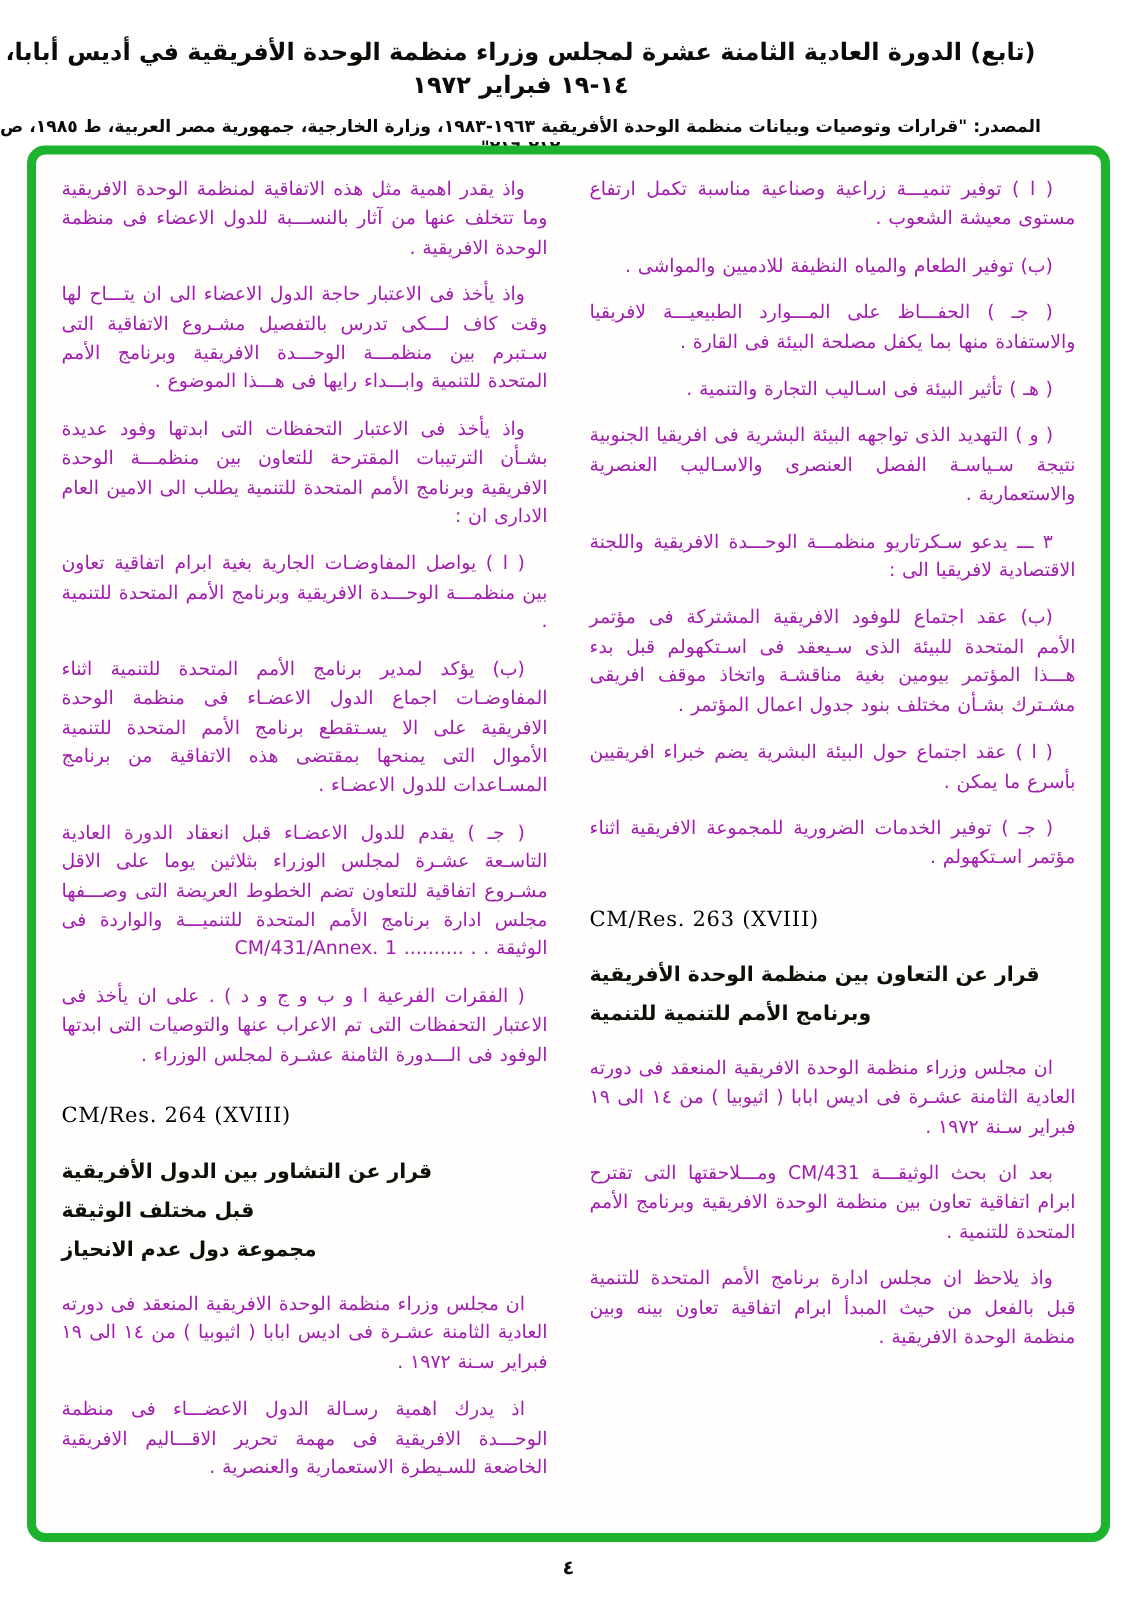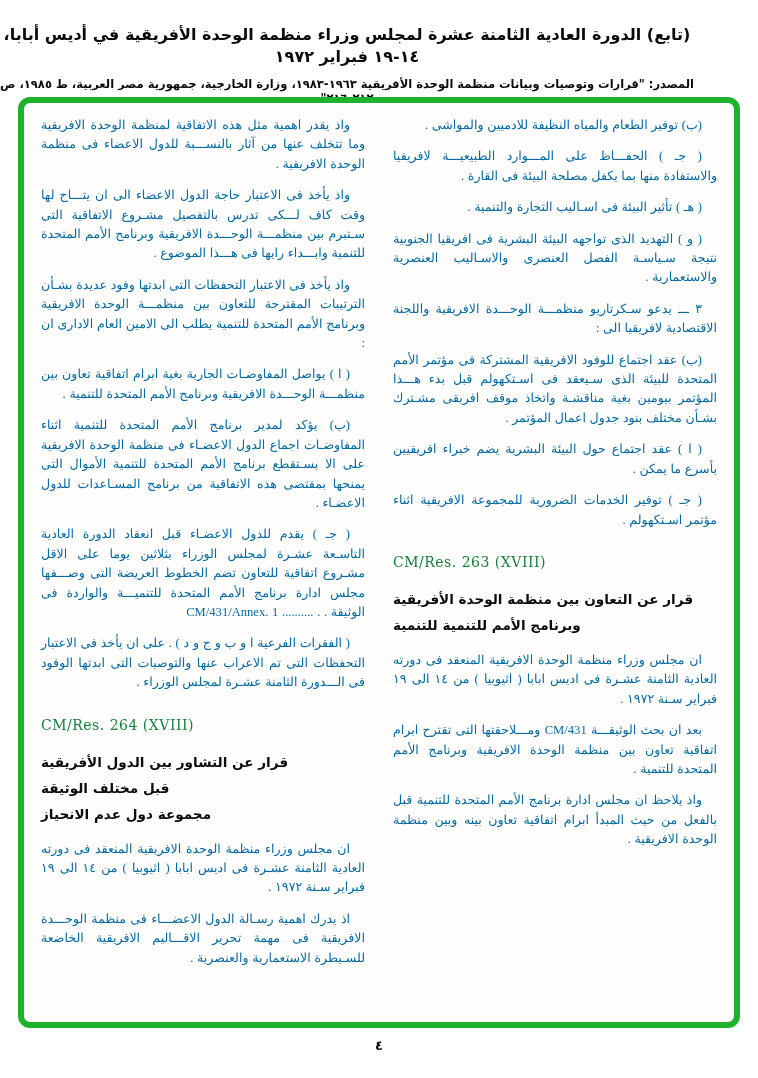--- a/index.html
+++ b/index.html
@@ -15,25 +15,25 @@
     position:absolute;left:18px;top:97px;width:722px;height:931px;
     box-sizing:border-box;border:6px solid #1db32d;border-radius:12px;background:#fffefd;
   }
   .frame-inner{
     display:flex;direction:rtl;gap:28px;
     padding:13px 17px 6px 17px;height:100%;box-sizing:border-box;
   }
   .col{flex:1;direction:rtl;min-width:0;}
   .para{
     font-size:12.6px;line-height:19.4px;text-align:justify;
-    margin:0 0 12px 0;text-indent:15px;word-spacing:0.5px;color:#0369a1;font-family:Liberation Serif, serif;
+    margin:0 0 12px 0;text-indent:15px;word-spacing:0.5px;color:#a21caf;
   }
   .ref-line{
     direction:ltr;text-align:left;font-family:"DejaVu Serif",serif;
-    font-size:14px;margin:24px 0 16px 0;color:#15803d;letter-spacing:0.5px;
+    font-size:14px;margin:24px 0 16px 0;color:#000000;letter-spacing:0.5px;
   }
   .res-title{margin:0 0 13px 0;}
   .res-title-line{
     text-align:left;font-weight:bold;font-size:13.6px;line-height:26px;color:#0f0d0a;
   }
   .page-number{
     position:absolute;left:0;top:1038px;width:758px;text-align:center;
     font-size:13px;font-weight:bold;color:#0d0b08;
   }
 </style>
@@ -41,20 +41,21 @@
 <body>
 
 <div class="page-header">
   <div class="header-line1">(تابع) الدورة العادية الثامنة عشرة لمجلس وزراء منظمة الوحدة الأفريقية في أديس أبابا، ١٤-١٩ فبراير ١٩٧٢</div>
   <div class="header-line2">المصدر: "قرارات وتوصيات وبيانات منظمة الوحدة الأفريقية ١٩٦٣-١٩٨٣، وزارة الخارجية، جمهورية مصر العربية، ط ١٩٨٥، ص ٢١٢-٢١٦"</div>
 </div>
 
 <div class="content-frame">
   <div class="frame-inner">
     <div class="col">
+        <p class="para">( ا ) توفير تنميـــة زراعية وصناعية مناسبة تكمل ارتفاع مستوى معيشة الشعوب .</p>
         <p class="para">(ب) توفير الطعام والمياه النظيفة للادميين والمواشى .</p>
         <p class="para">( جـ ) الحفـــاظ على المـــوارد الطبيعيـــة لافريقيا والاستفادة منها بما يكفل مصلحة البيئة فى القارة .</p>
         <p class="para">( هـ ) تأثير البيئة فى اسـاليب التجارة والتنمية .</p>
         <p class="para">( و ) التهديد الذى تواجهه البيئة البشرية فى افريقيا الجنوبية نتيجة سـياسـة الفصل العنصرى والاسـاليب العنصرية والاستعمارية .</p>
         <p class="para">٣ ـــ يدعو سـكرتاريو منظمـــة الوحـــدة الافريقية واللجنة الاقتصادية لافريقيا الى :</p>
         <p class="para">(ب) عقد اجتماع للوفود الافريقية المشتركة فى مؤتمر الأمم المتحدة للبيئة الذى سـيعقد فى اسـتكهولم قبل بدء هـــذا المؤتمر بيومين بغية مناقشـة واتخاذ موقف افريقى مشـترك بشـأن مختلف بنود جدول اعمال المؤتمر .</p>
         <p class="para">( ا ) عقد اجتماع حول البيئة البشرية يضم خبراء افريقيين بأسرع ما يمكن .</p>
         <p class="para">( جـ ) توفير الخدمات الضرورية للمجموعة الافريقية اثناء مؤتمر اسـتكهولم .</p>
         <p class="ref-line">CM/Res. 263 (XVIII)</p>
         <div class="res-title">

